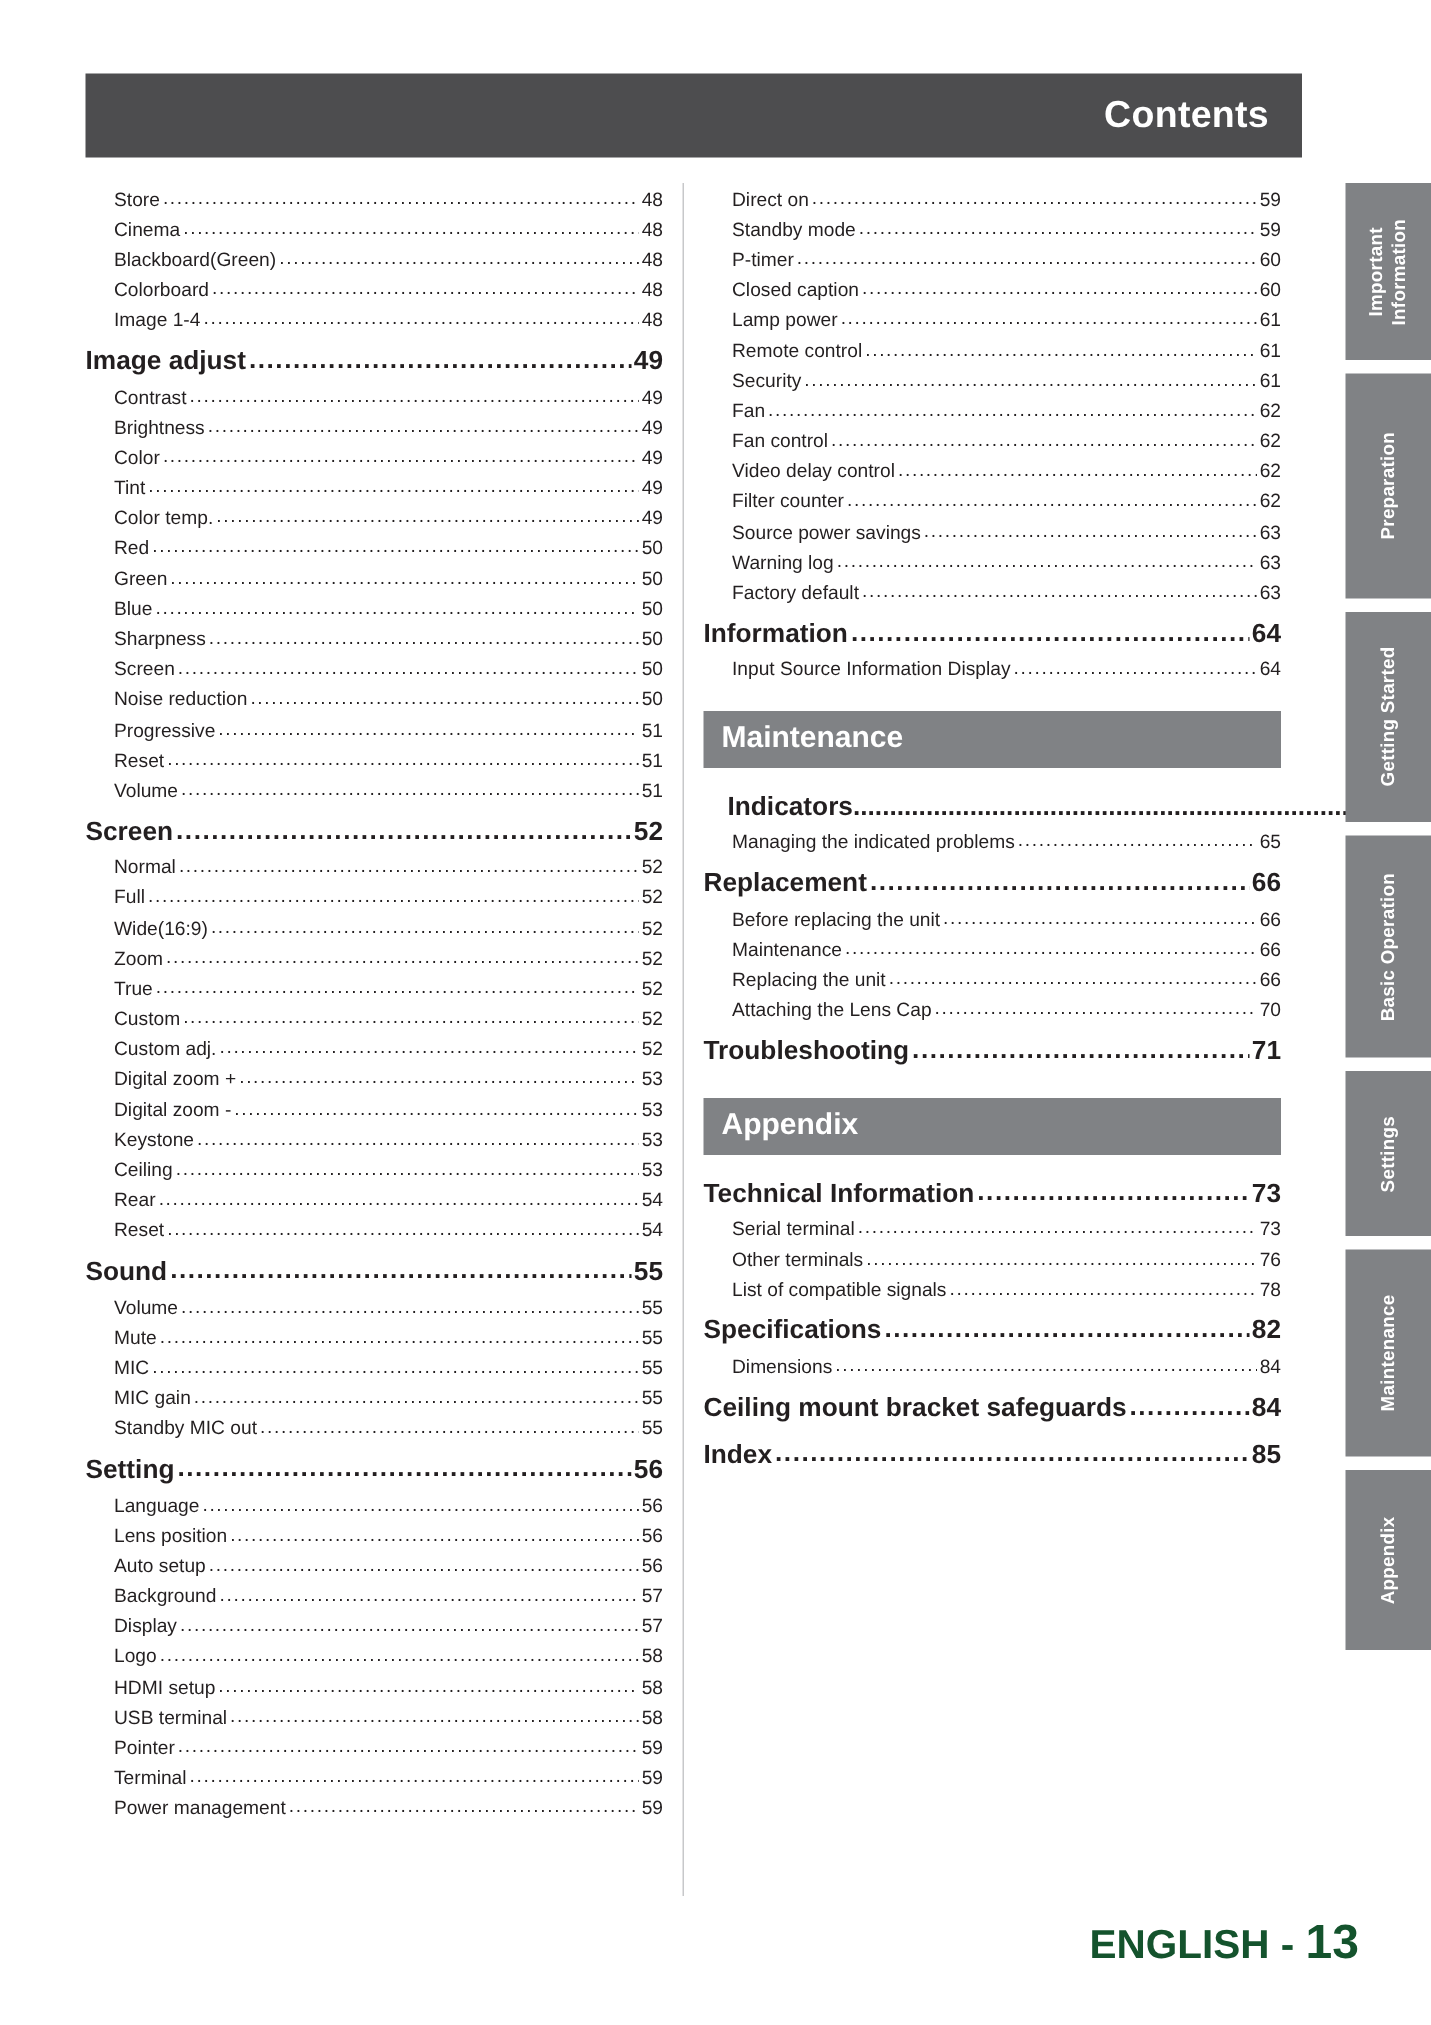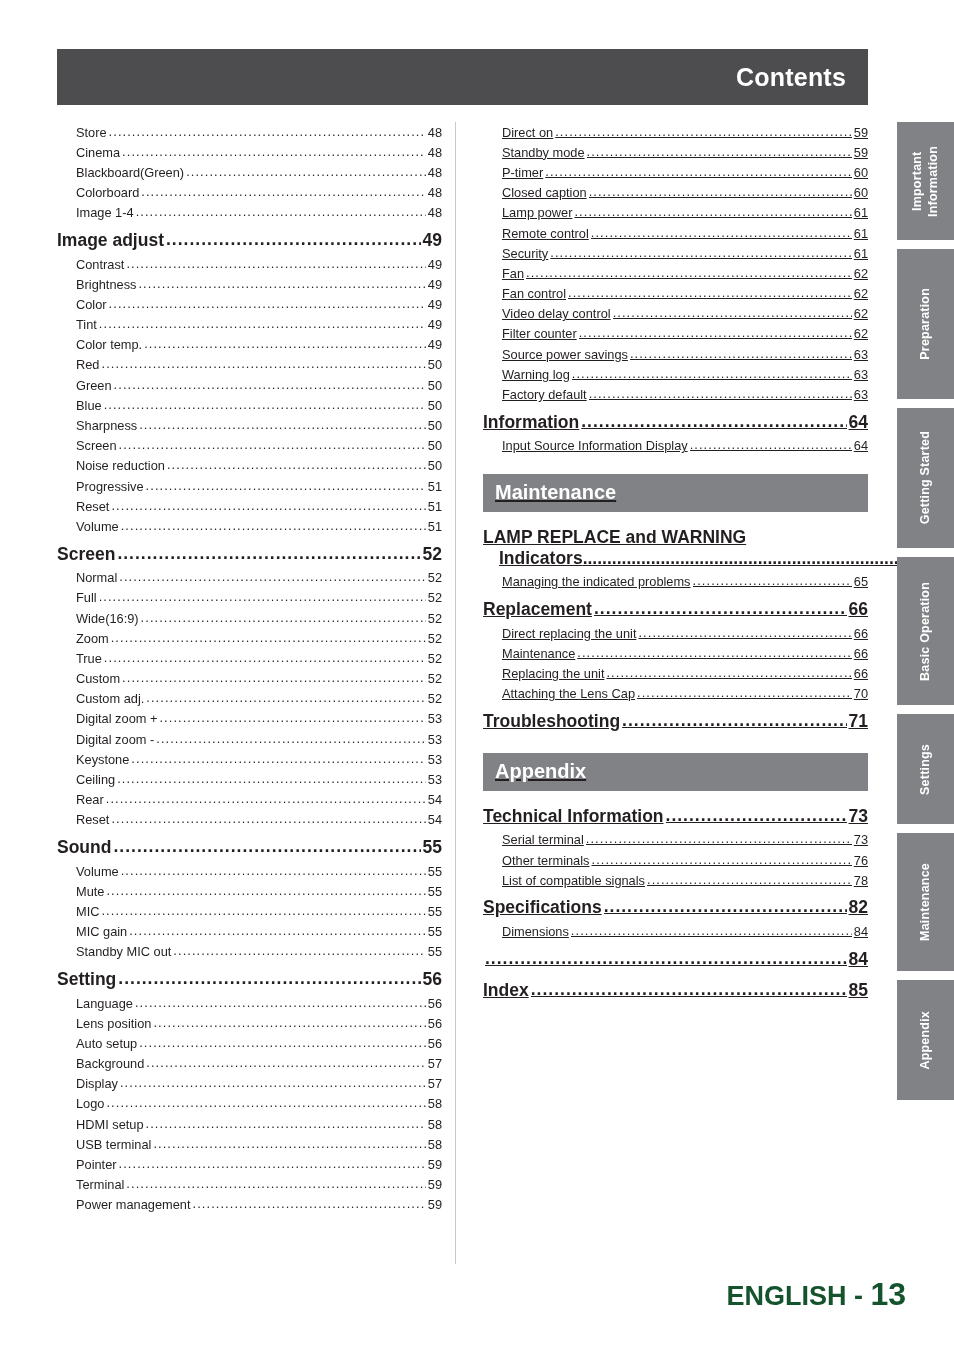--- a/index.html
+++ b/index.html
@@ -64,21 +64,21 @@
     letter-spacing: 0.2px;
   }
 
   
   .col {
     position: absolute;
     top: 122px;
     width: 385px;
   }
   .col-left { left: 57px; }
-  .col-right { left: 483px; text-decoration: underline; }
+  .col-right { left: 469px; }
 
   
   .col-divider {
     position: absolute;
     left: 455px;
     top: 122px;
     width: 1px;
     height: 1142px;
     background: #c7c8ca;
   }
@@ -509,38 +509,37 @@
       <span class="dots">.......................................................................................................................................................................................................</span>
       <span class="pg">64</span>
     </div>
     <div class="entry lvl2">
       <span class="txt">Input Source Information Display </span>
       <span class="dots">.......................................................................................................................................................................................................</span>
       <span class="pg">64</span>
     </div>
     <div class="section-bar">Maintenance</div>
     <div class="lvl1-wrap">
-      <span class="line1">LAMP REPLACE and WARNING</span>
       <div class="line2">
         <span class="txt">Indicators</span>
         <span class="dots">.......................................................................................................................................................................................................</span>
       </div>
     </div>
     <div class="entry lvl2">
       <span class="txt">Managing the indicated problems</span>
       <span class="dots">.......................................................................................................................................................................................................</span>
       <span class="pg">65</span>
     </div>
     <div class="entry lvl1">
       <span class="txt">Replacement</span>
       <span class="dots">.......................................................................................................................................................................................................</span>
       <span class="pg">66</span>
     </div>
     <div class="entry lvl2">
-      <span class="txt">Direct replacing the unit</span>
+      <span class="txt">Before replacing the unit</span>
       <span class="dots">.......................................................................................................................................................................................................</span>
       <span class="pg">66</span>
     </div>
     <div class="entry lvl2">
       <span class="txt">Maintenance</span>
       <span class="dots">.......................................................................................................................................................................................................</span>
       <span class="pg">66</span>
     </div>
     <div class="entry lvl2">
       <span class="txt">Replacing the unit</span>
@@ -582,20 +581,21 @@
       <span class="txt">Specifications</span>
       <span class="dots">.......................................................................................................................................................................................................</span>
       <span class="pg">82</span>
     </div>
     <div class="entry lvl2">
       <span class="txt">Dimensions</span>
       <span class="dots">.......................................................................................................................................................................................................</span>
       <span class="pg">84</span>
     </div>
     <div class="entry lvl1">
+      <span class="txt">Ceiling mount bracket safeguards</span>
       <span class="dots">.......................................................................................................................................................................................................</span>
       <span class="pg">84</span>
     </div>
     <div class="entry lvl1">
       <span class="txt">Index</span>
       <span class="dots">.......................................................................................................................................................................................................</span>
       <span class="pg">85</span>
     </div>
   </div>
 

